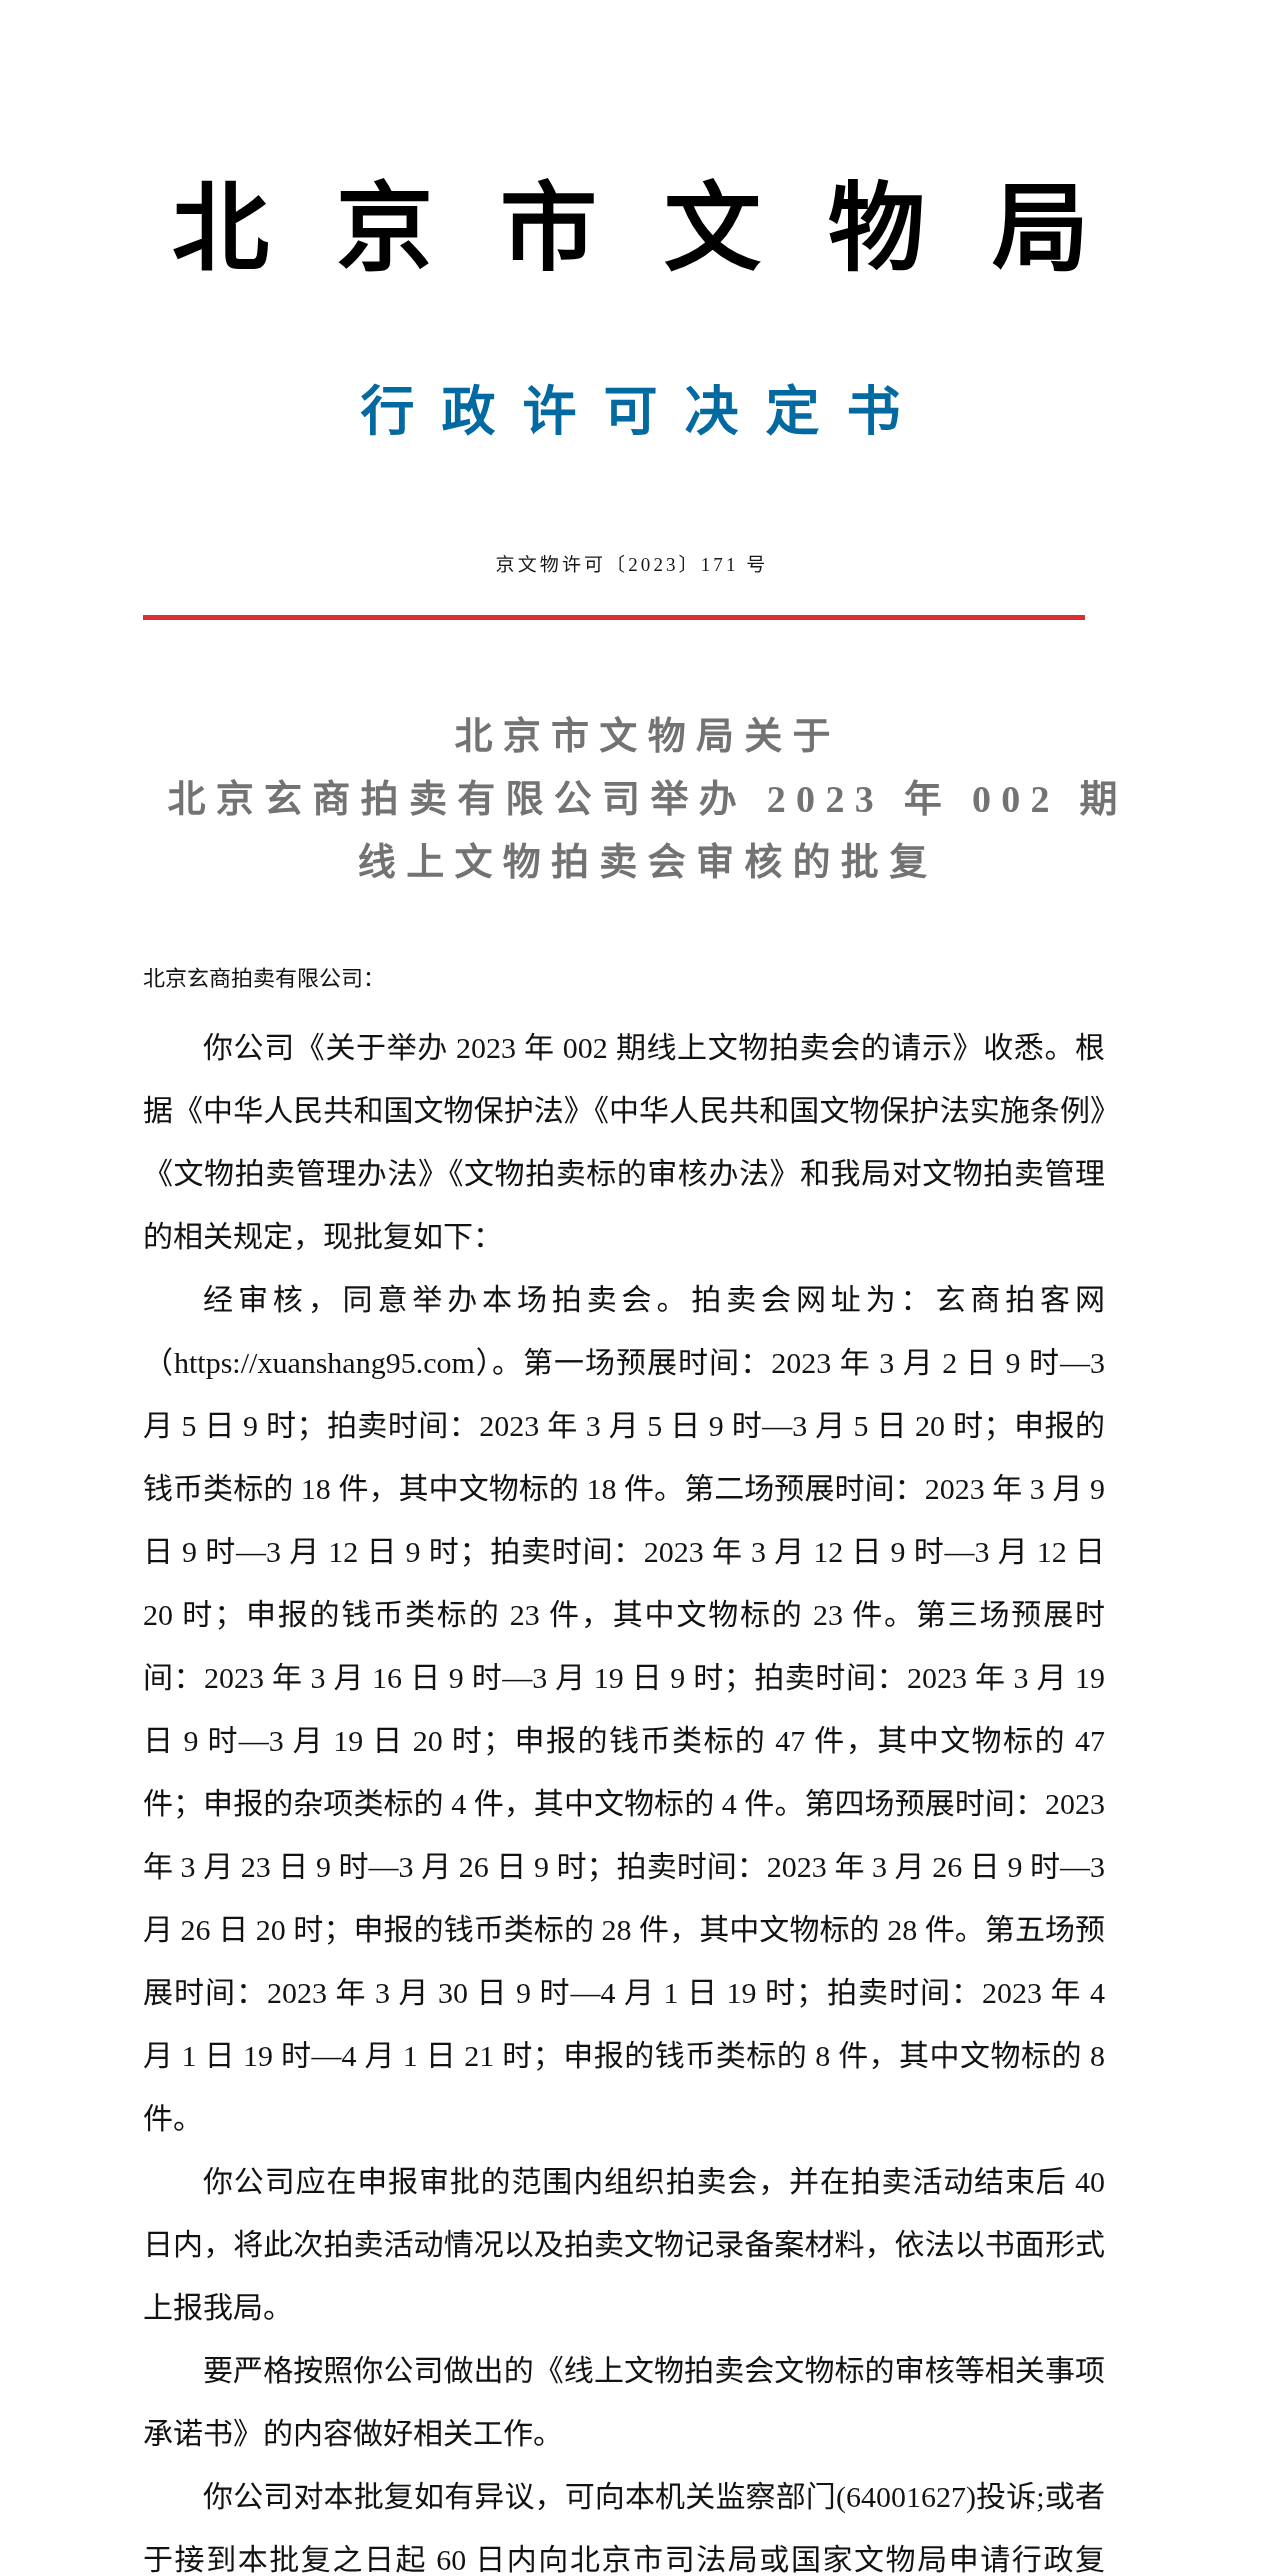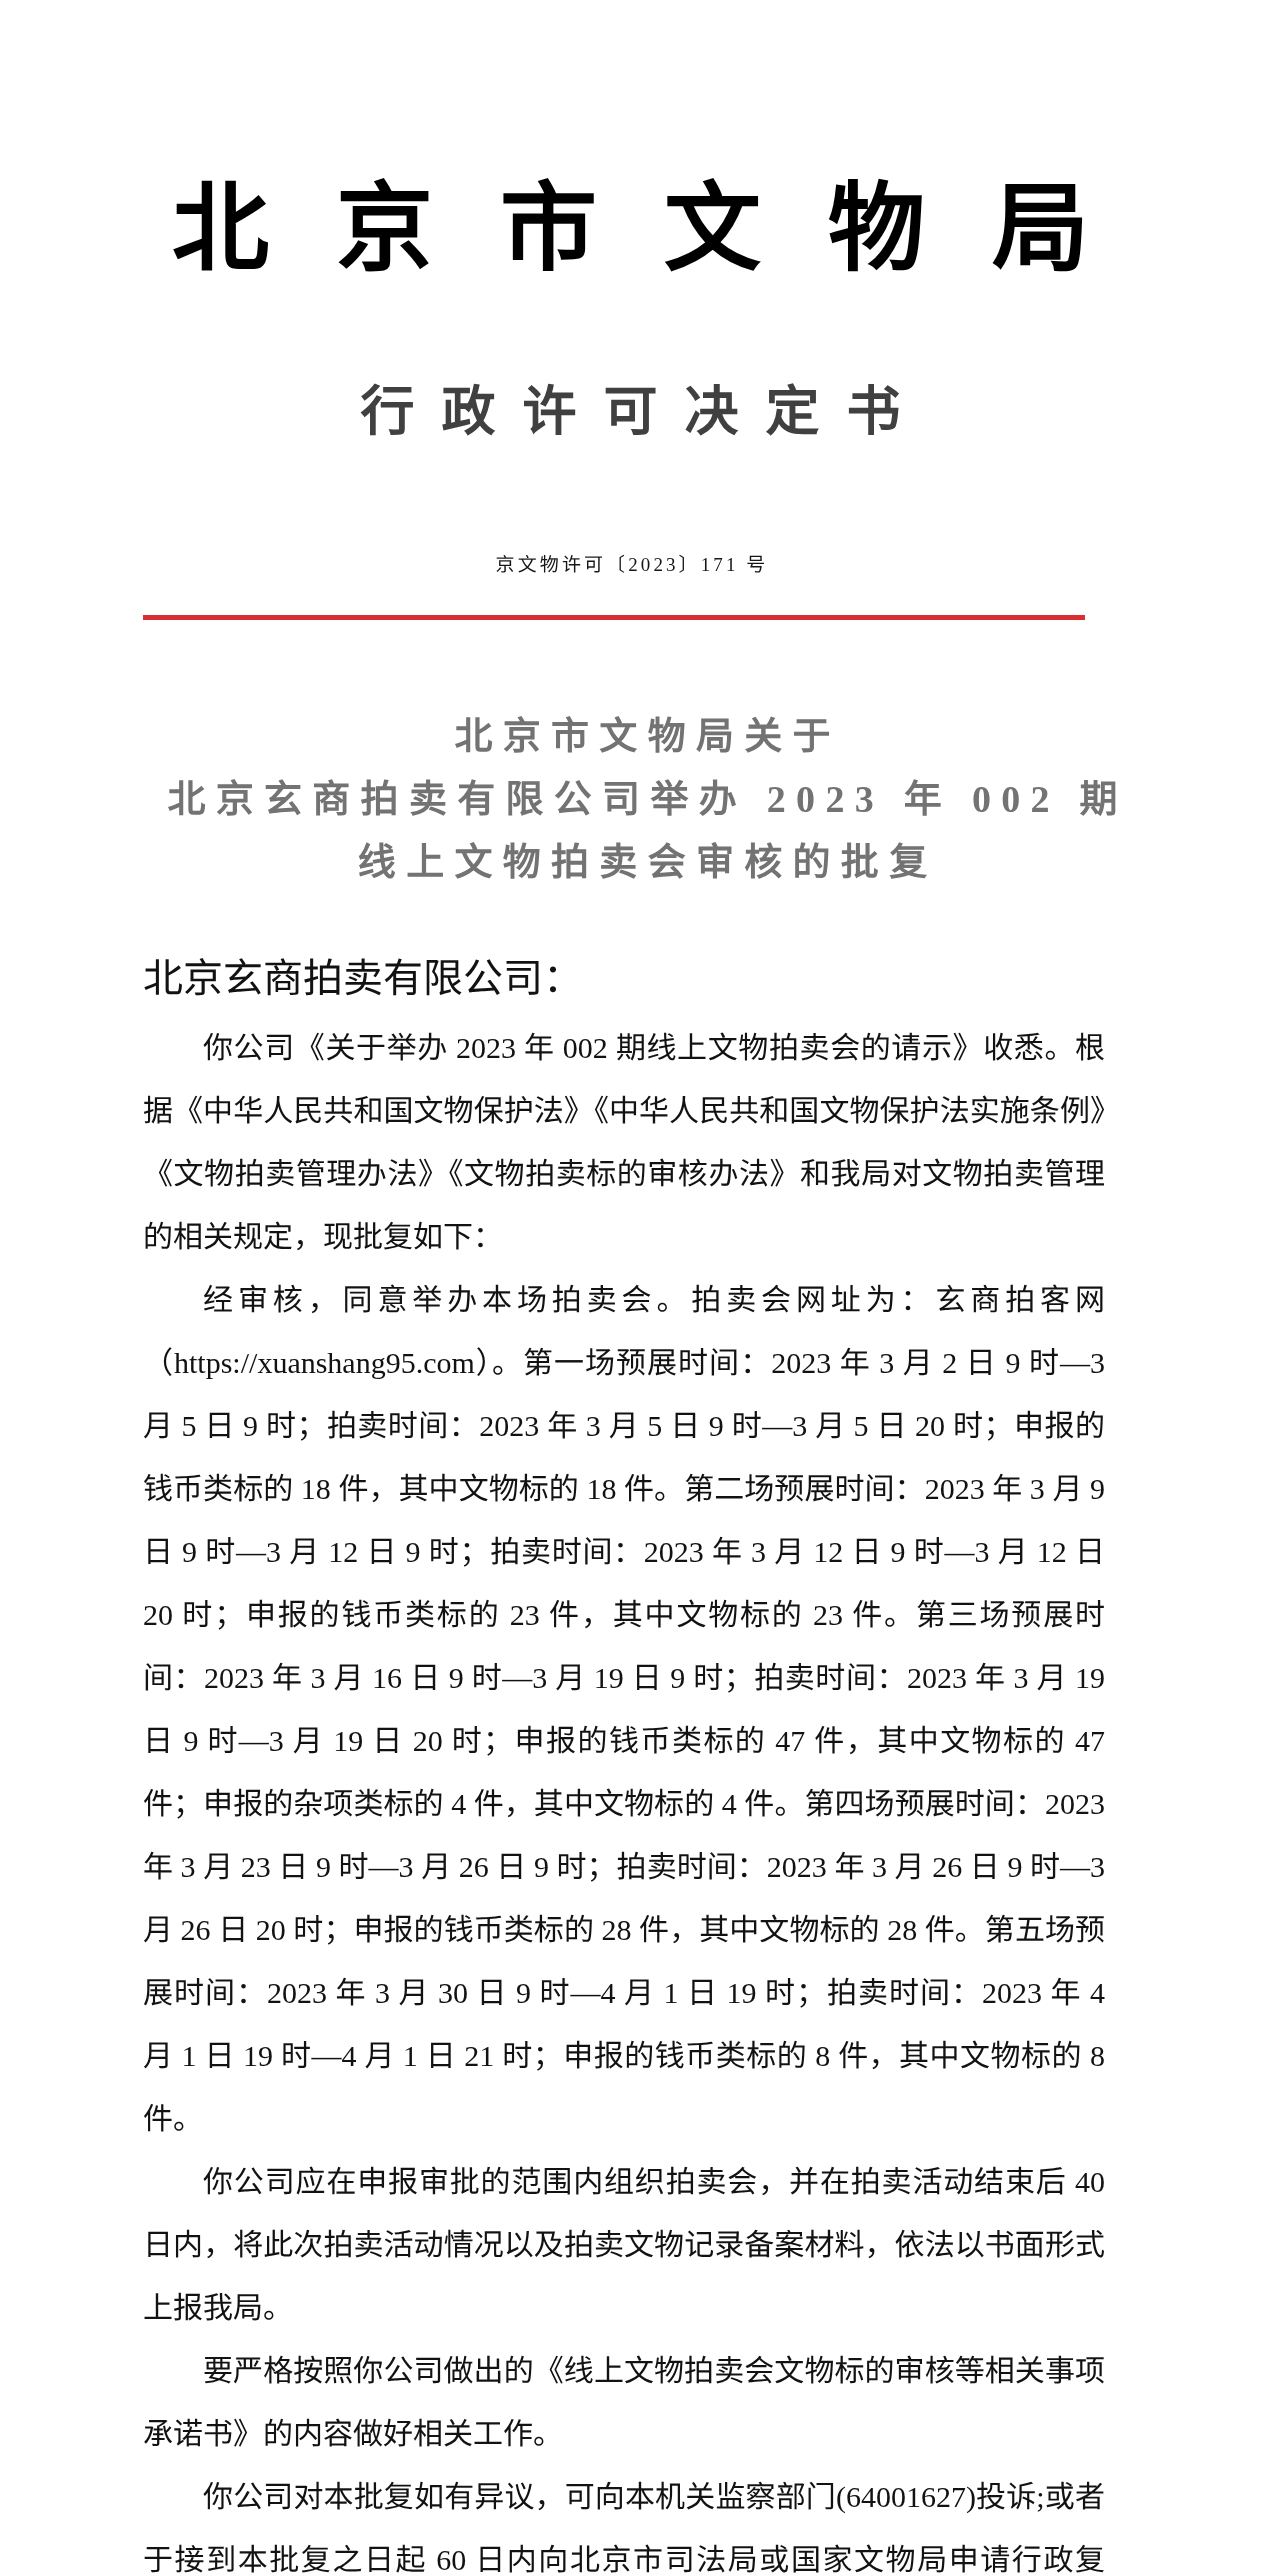--- a/index.html
+++ b/index.html
@@ -15,42 +15,42 @@
   .center{width:100%;text-align:center;}
   
   .agency{
     top:149px;left:0;
     font-size:97px;font-weight:bold;color:#000000;
     white-space:nowrap;
   }
   .agency .sp{letter-spacing:67px;margin-right:-67px;}
   .doctype{
     top:367px;left:0;
-    font-size:54px;font-weight:bold;color:#404040;white-space:nowrap;
+    font-size:54px;font-weight:bold;color:#0369a1;white-space:nowrap;
   }
   .doctype .sp{letter-spacing:27px;margin-right:-27px;}
   .docno{
     top:549px;left:0;
     font-size:19px;color:#161616;white-space:nowrap;
   }
   .docno .sp{letter-spacing:3.1px;margin-right:-3.1px;}
   .red-rule{
     top:615px;left:143px;width:942px;height:4.6px;
     background:#d92f33;
   }
   
   .title{
     top:705px;left:12px;
     font-size:38px;font-weight:bold;line-height:63px;color:#737373;
   }
   .title div{letter-spacing:10.3px;margin-right:-10.3px;}
   
   .salutation{
     top:961px;left:143px;
-    font-size:40px;line-height:36px;white-space:nowrap;
+    font-size:22px;line-height:36px;white-space:nowrap;
   }
   .body-text{
     top:1016px;left:143px;width:962px;
     font-size:30px;line-height:63px;
     text-align:justify;text-justify:inter-ideograph;
   }
   .body-text p{margin:0;text-indent:2em;}
 </style>
 </head>
 <body>

